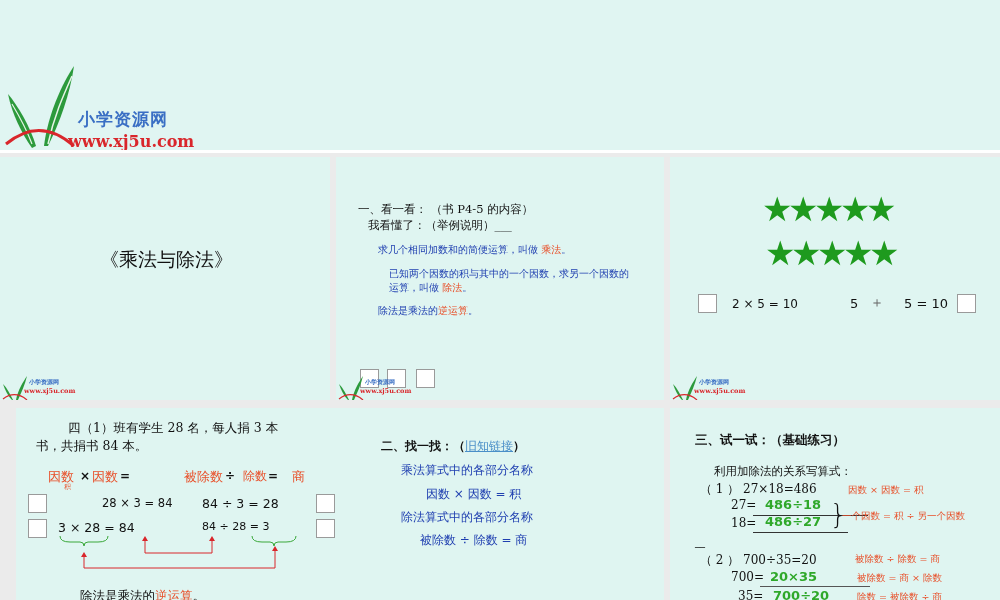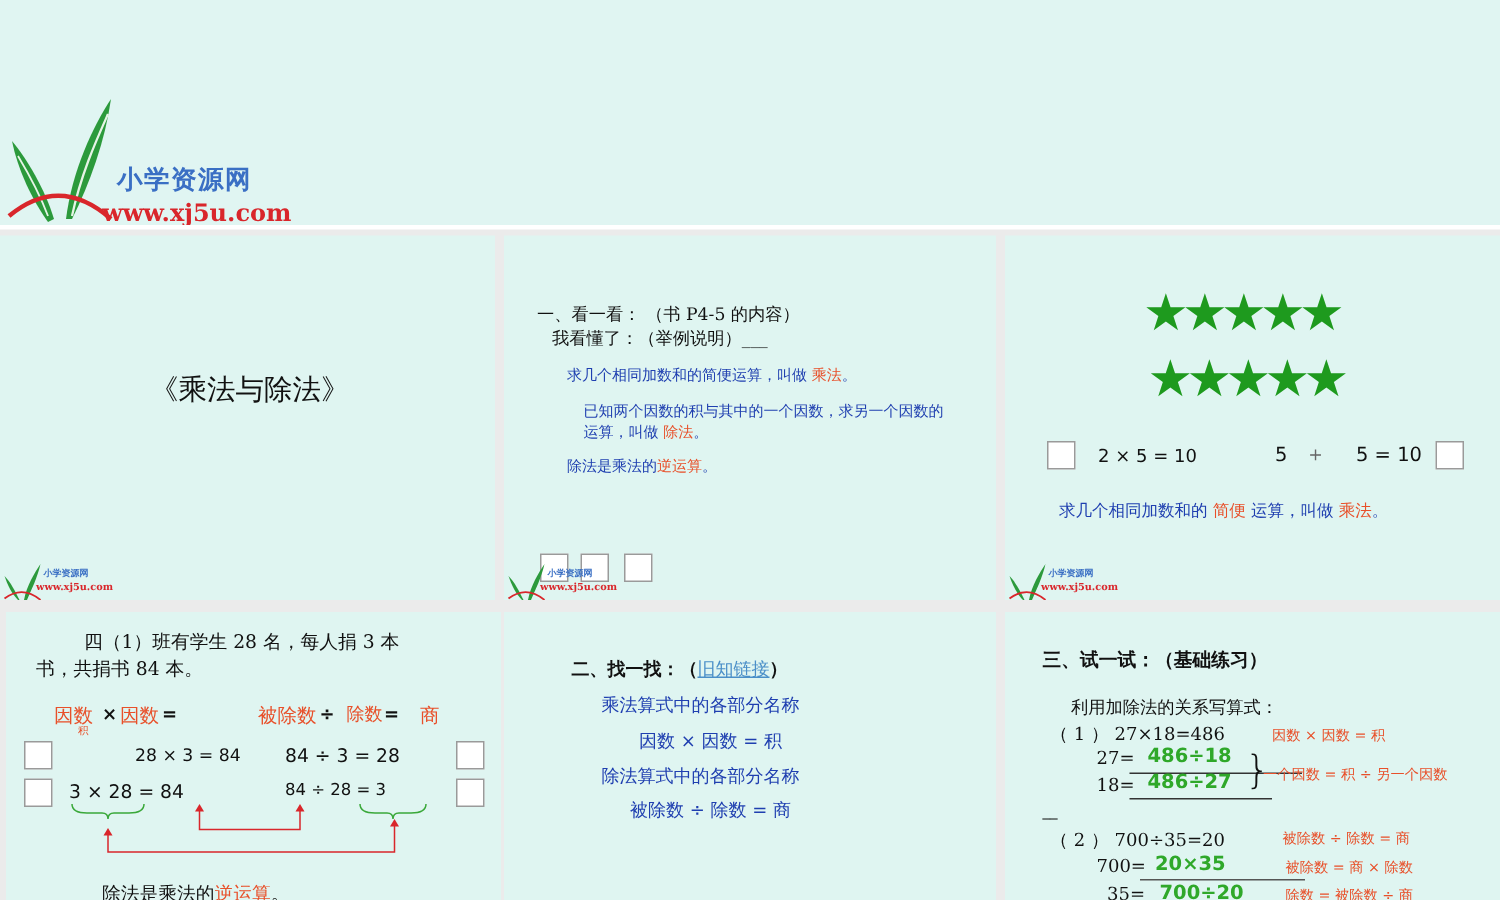--- a/index.html
+++ b/index.html
@@ -6,21 +6,21 @@
   html, body { width:1000px; height:600px; overflow:hidden; background:#ebebeb; }
   body { position:relative; font-family:"DejaVu Sans", "Liberation Sans", sans-serif; }
 
   .header { position:absolute; left:0; top:0; width:1000px; height:150px; background:#e0f5f2; }
   .header-line { position:absolute; left:0; top:150px; width:1000px; height:3px; background:#ffffff; }
 
   .panel { position:absolute; background:#dff5f1; overflow:hidden; }
   #p1 { left:0;   top:157px; width:330px; height:243px; }
   #p2 { left:336px; top:157px; width:328px; height:243px; }
   #p3 { left:670px; top:157px; width:330px; height:243px; }
-  #p4 { left:4px;   top:408px; width:330px; height:192px;padding-left:10px; }
+  #p4 { left:16px;   top:408px; width:330px; height:192px;padding-left:10px; }
   #p5 { left:336px; top:408px; width:328px; height:192px; }
   #p6 { left:670px; top:408px; width:330px; height:192px; }
 
   .abs { position:absolute; white-space:nowrap; }
   .serif { font-family:"DejaVu Serif", "Liberation Serif", serif; }
   .blue { color:#1f3fb0; }
   .red { color:#e8502a; }
   .green { color:#2fa82a; }
   .black { color:#111; }
   .link { color:#4a8fc8; text-decoration:underline; }
@@ -109,23 +109,20 @@
     <span>★</span>
     <span>★</span>
     <span>★</span>
   </div>
   <div class="box" style="left:28px;top:137px;"></div>
   <div class="abs black" style="left:62px;top:140px;font-size:12px;">2 × 5 = 10</div>
   <div class="abs black" style="left:180px;top:139px;font-size:13px;">5</div>
   <div class="abs" style="left:200px;top:137px;font-size:14px;color:#666;">＋</div>
   <div class="abs black" style="left:234px;top:139px;font-size:13px;">5 = 10</div>
   <div class="box" style="left:287px;top:137px;"></div>
-  <div class="abs blue" style="left:36px;top:176px;font-size:11px;">
-    <span>求几个相同加数和的 </span><span class="red">简便</span><span> 运算，叫做 </span><span class="red">乘法</span><span>。</span>
-  </div>
   <div class="mini-logo" style="left:2px;top:218px;">
     <svg width="26" height="26" viewBox="0 0 26 26">
       <path d="M14 25 C 16 15, 21 7, 25 1 C 23 10, 19 18, 16 25 Z" fill="#2c9a3c"></path>
       <path d="M11 25 C 8 19, 5 13, 1 9 C 3 15, 6 21, 10 25 Z" fill="#2c9a3c"></path>
       <path d="M1 24 Q 13 15, 25 25" stroke="#d9262b" stroke-width="1.2" fill="none"></path>
     </svg>
     <span class="cn">小学资源网</span>
     <span class="url">www.xj5u.com</span>
   </div>
 </div>

